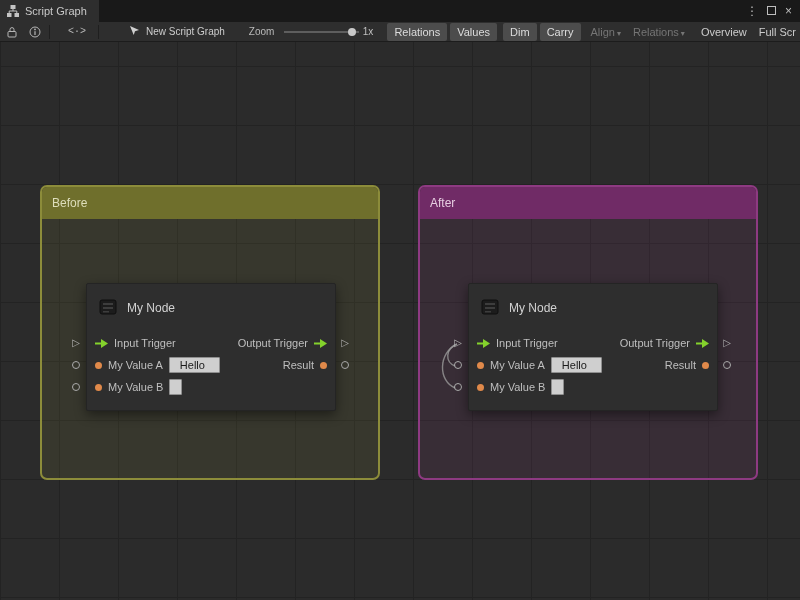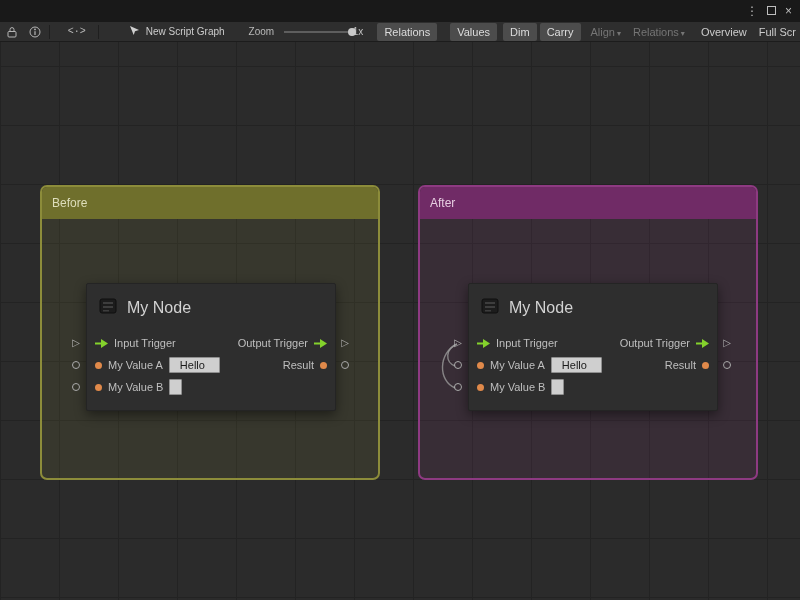--- a/index.html
+++ b/index.html
@@ -74,21 +74,21 @@
   .after  .group-header { background:#702b66; color:#e6cde1; }
 
   
   .node {
     position:absolute; left:44px; top:96px; width:250px;
     background:#2e2e2e; border:1px solid #242424; border-radius:2px;
     box-shadow:0 4px 12px rgba(0,0,0,0.45); padding-bottom:12px;
   }
   .node-header {
     height:48px; display:flex; align-items:center; gap:9px;
-    padding:0 11px; color:#d2d2d2; font-size:16px;
+    padding:0 11px; color:#d2d2d2; font-size:12px;
   }
   .node-row {
     height:22px; display:flex; align-items:center;
     justify-content:space-between; padding:0 8px;
     font-size:11px; color:#bfbfbf;gap:16px;
   }
   .pl, .pr { display:flex; align-items:center; gap:6px; }
   .dot { width:7px; height:7px; border-radius:50%; background:#e0894a; flex:none; }
   .inline-input {
     background:#cfcfcf; border:1px solid #8f8f8f; color:#1a1a1a;
@@ -106,20 +106,33 @@
   .oport-circ {
     position:absolute; width:8px; height:8px; border:1px solid #adadad;
     border-radius:50%; transform:translate(-50%,-50%); background:transparent;
   }
   .wires { position:absolute; left:0; top:0; pointer-events:none; }
 </style>
 </head>
 <body>
 
 <div class="tabbar">
+  <div class="tab">
+    <span class="icon-btn">
+      <svg width="12" height="12" viewBox="0 0 12 12">
+          <g stroke="#c4c4c4" fill="none" stroke-width="1">
+            <rect x="4" y="0.5" width="4" height="3" fill="#c4c4c4"></rect>
+            <rect x="0.5" y="8.5" width="3.5" height="3" fill="#c4c4c4"></rect>
+            <rect x="8" y="8.5" width="3.5" height="3" fill="#c4c4c4"></rect>
+            <path d="M6 3.5 V6 M6 6 H2.2 V8.5 M6 6 H9.8 V8.5"></path>
+          </g>
+        </svg>
+    </span>
+    <span>Script Graph</span>
+  </div>
   <div class="win-controls">
     <span>⋮</span>
     <span>
       <svg width="9" height="9" viewBox="0 0 9 9">
           <rect x="0.5" y="0.5" width="8" height="8" fill="none" stroke="#bdbdbd"></rect>
         </svg>
     </span>
     <span>×</span>
   </div>
 </div>
@@ -153,21 +166,21 @@
     <span>New Script Graph</span>
   </span>
 
   <span class="zoom-label">Zoom</span>
   <span class="slider">
     <span class="handle"></span>
   </span>
   <span class="zoom-val">1x</span>
 
   <button class="tgl" style="margin-left:14px">Relations</button>
-  <button class="tgl" style="margin-left:13px">Values</button>
+  <button class="tgl" style="margin-left:3px">Values</button>
   <button class="tgl" style="margin-left:6px">Dim</button>
   <button class="tgl" style="margin-left:3px">Carry</button>
   <button class="flat disabled" style="margin-left:6px"><span>Align</span><span class="chev">▾</span></button>
   <button class="flat disabled" style="margin-left:4px"><span>Relations</span><span class="chev">▾</span></button>
   <button class="flat" style="margin-left:8px">Overview</button>
   <button class="flat" style="margin-left:4px">Full Scr</button>
 </div>
 
 <div class="canvas">
 

